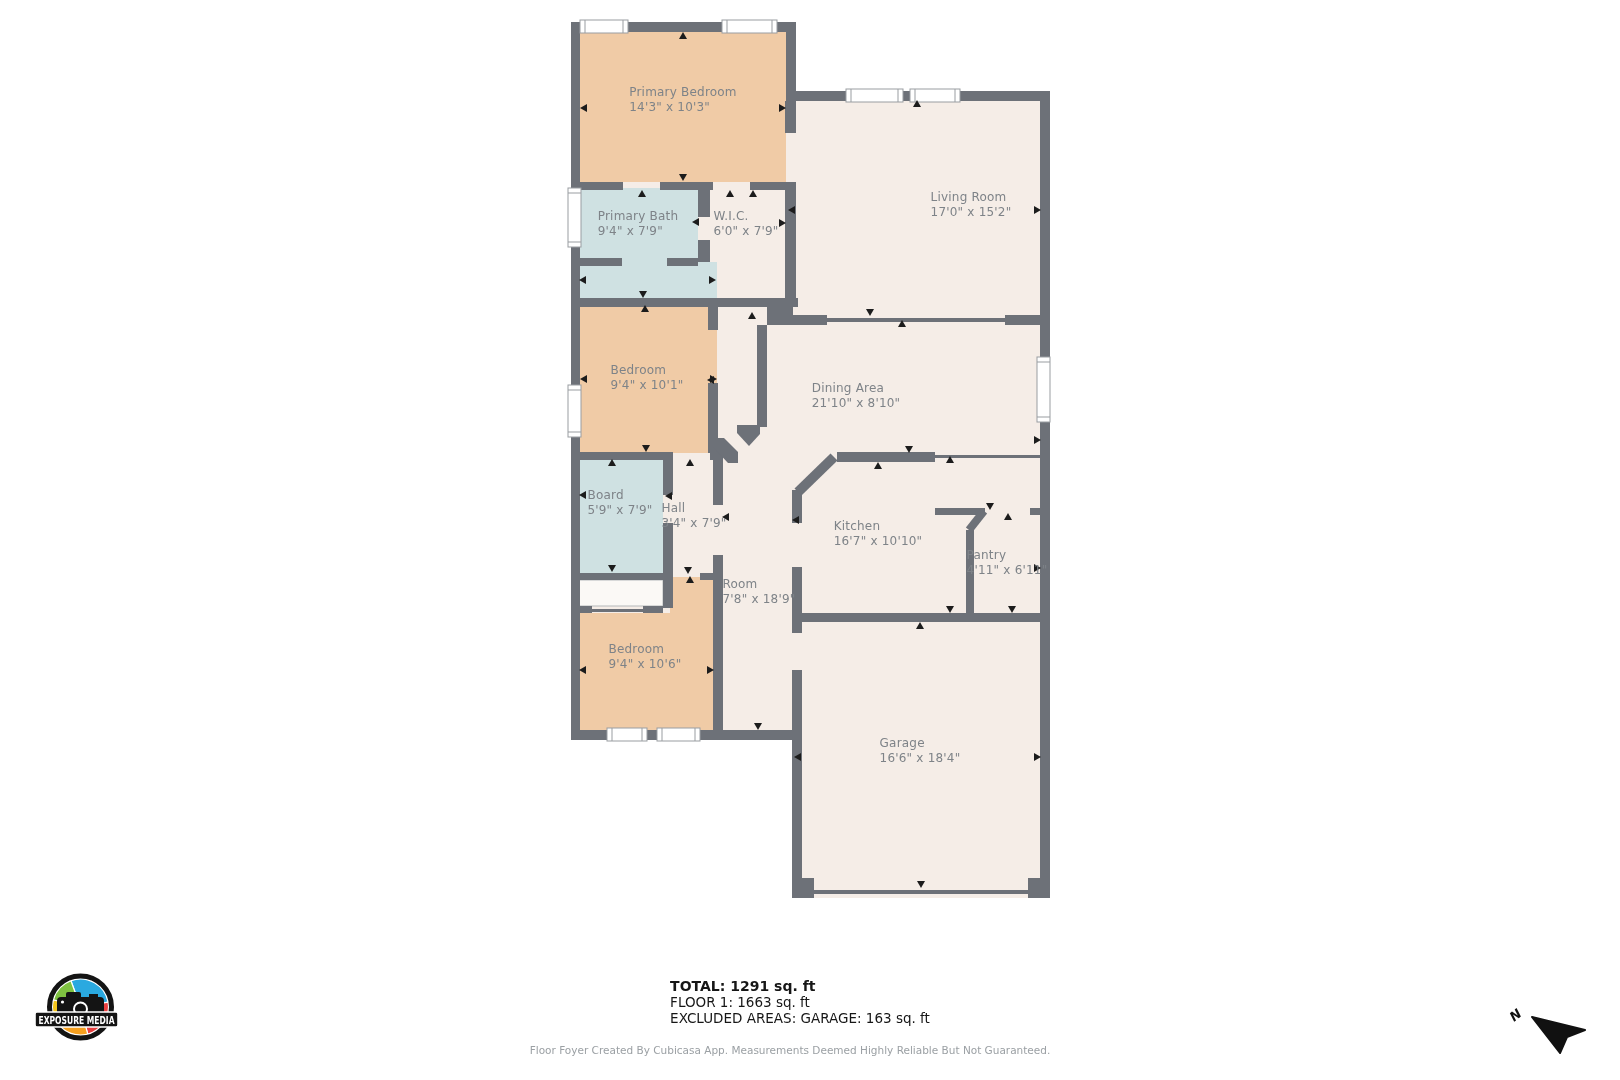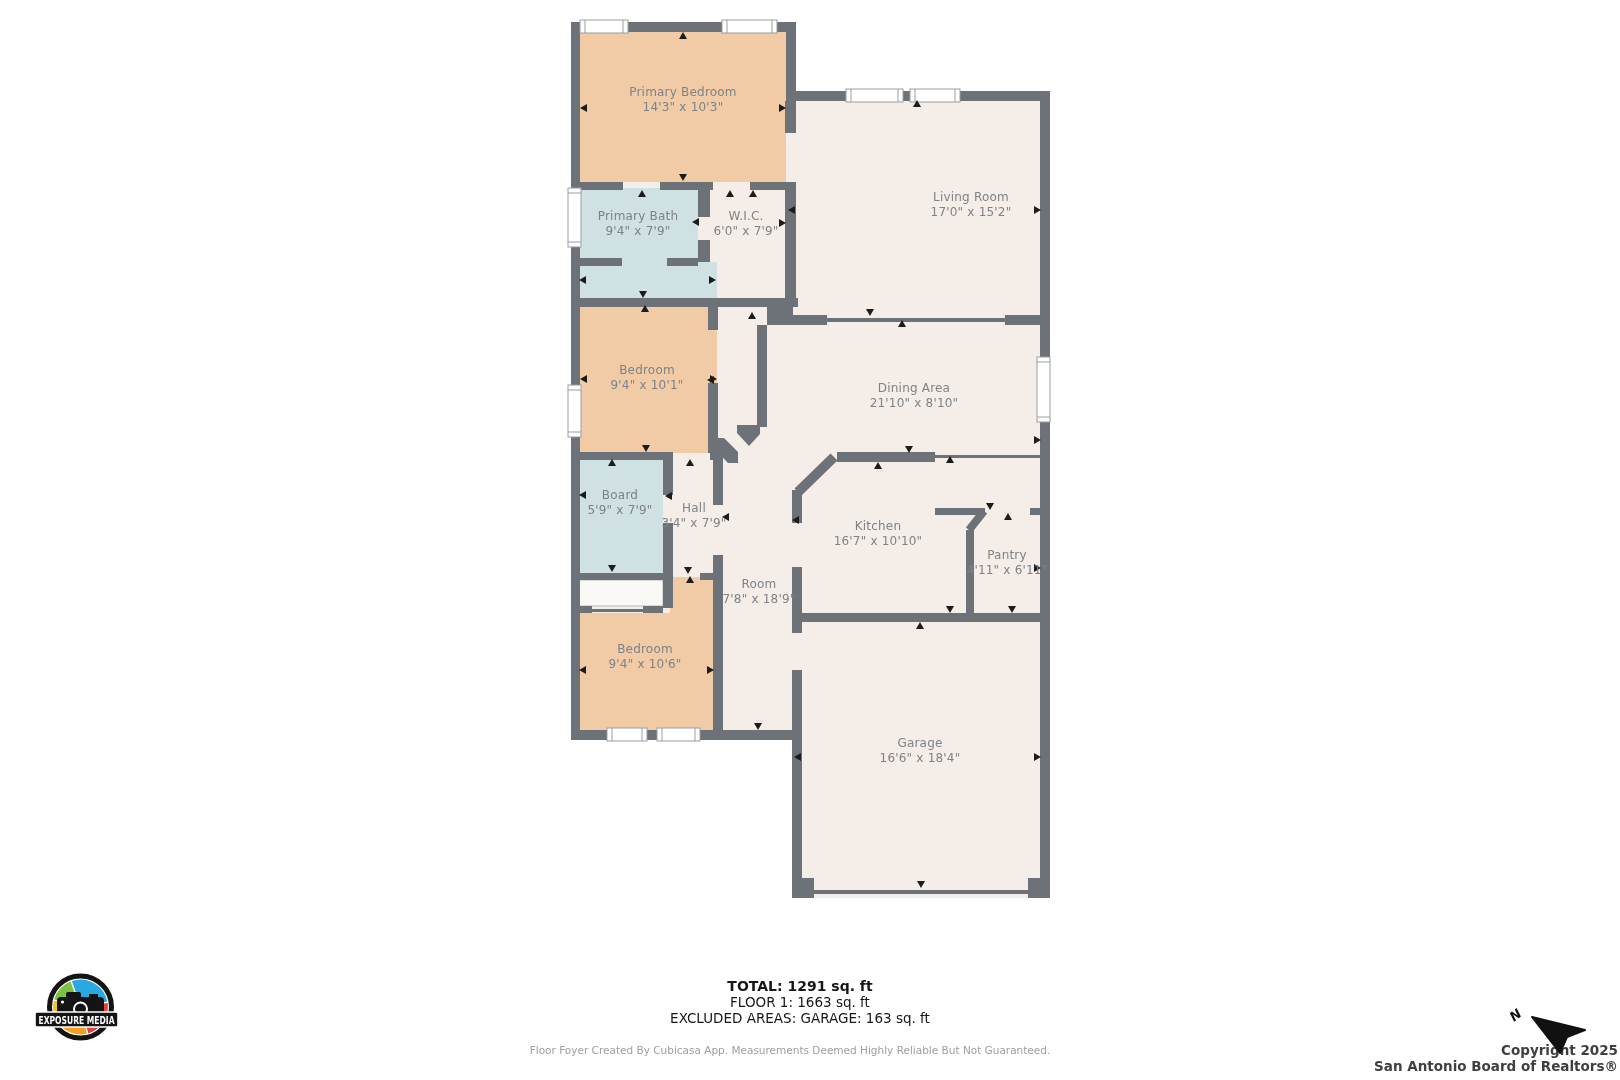--- a/index.html
+++ b/index.html
@@ -9,26 +9,26 @@
   }
   .stage{position:absolute;inset:0;}
   svg.plan{position:absolute;left:0;top:0;}
   .wall{fill:var(--wall);}
   .thin{fill:var(--wall);}
   .diag{stroke:var(--wall);fill:none;}
   .win{fill:#ffffff;stroke:#999da1;stroke-width:1;}
   .winline{stroke:#999da1;stroke-width:1;}
   .marker{fill:#1c1c1c;}
   .room-label{
-    position:absolute;transform:translate(-50%,-50%);text-align:center;
+    position:absolute;transform:translate(-50%,-50%);text-align:left;
     color:var(--labeltext);font-size:12px;line-height:15px;white-space:nowrap;letter-spacing:.2px;
   }
   .summary{
     position:absolute;left:50%;top:977px;transform:translateX(-50%);margin-left:-10px;
-    text-align:center;color:#161616;white-space:nowrap;
+    color:#161616;white-space:nowrap;
   }
   .summary .total{font-size:14px;font-weight:bold;line-height:18px;}
   .summary .sub{font-size:13.5px;line-height:15.5px;}
   .disclaimer{
     position:absolute;left:50%;top:1044px;transform:translateX(-50%);margin-left:-20px;
     font-size:10.5px;color:#9ba0a4;white-space:nowrap;
   }
   .copyright{
     position:absolute;right:2px;top:1043px;text-align:right;white-space:nowrap;
     font-size:13.5px;font-weight:bold;color:#3f3f3f;line-height:15.5px;
@@ -219,21 +219,21 @@
     <div>9'4" x 7'9"</div>
   </div>
   <div class="room-label" style="left:746px;top:224px">
     <div>W.I.C.</div>
     <div>6'0" x 7'9"</div>
   </div>
   <div class="room-label" style="left:647px;top:378px">
     <div>Bedroom</div>
     <div>9'4" x 10'1"</div>
   </div>
-  <div class="room-label" style="left:914px;top:396px">
+  <div class="room-label" style="left:856px;top:396px">
     <div>Dining Area</div>
     <div>21'10" x 8'10"</div>
   </div>
   <div class="room-label" style="left:620px;top:503px">
     <div>Board</div>
     <div>5'9" x 7'9"</div>
   </div>
   <div class="room-label" style="left:694px;top:516px">
     <div>Hall</div>
     <div>3'4" x 7'9"</div>
@@ -259,24 +259,20 @@
     <div>16'6" x 18'4"</div>
   </div>
 
   <div class="summary">
     <div class="total">TOTAL: 1291 sq. ft</div>
     <div class="sub">FLOOR 1: 1663 sq. ft</div>
     <div class="sub">EXCLUDED AREAS: GARAGE: 163 sq. ft</div>
   </div>
   <div class="disclaimer">Floor Foyer Created By Cubicasa App. Measurements Deemed Highly Reliable But Not Guaranteed.</div>
 
-  <div class="copyright">
-    <div>Copyright 2025</div>
-    <div>San Antonio Board of Realtors®</div>
-  </div>
 
   <div class="logo-wrap">
     <svg width="90" height="70" viewBox="0 0 90 70">
       <g id="shutter-segments">
           <path d="M47.5,35 L37.92343598688127,8.688606617994566 A28,28 0 0 1 75.07461708434182,30.13785102532595 Z" fill="#2aa9e0" stroke="#ffffff" stroke-width="1.2"></path>
           <path d="M47.5,35 L75.07461708434182,30.13785102532595 A28,28 0 0 1 54.746933262870584,62.04592313609391 Z" fill="#e84040" stroke="#ffffff" stroke-width="1.2"></path>
           <path d="M47.5,35 L54.746933262870584,62.04592313609391 A28,28 0 0 1 24.563742759908237,51.0601402178293 Z" fill="#f6a01f" stroke="#ffffff" stroke-width="1.2"></path>
           <path d="M47.5,35 L24.563742759908237,51.0601402178293 A28,28 0 0 1 20.454076863906085,27.75306673712943 Z" fill="#f5c51d" stroke="#ffffff" stroke-width="1.2"></path>
           <path d="M47.5,35 L20.454076863906085,27.75306673712943 A28,28 0 0 1 37.92343598688126,8.68860661799457 Z" fill="#7fc241" stroke="#ffffff" stroke-width="1.2"></path>
         </g>

